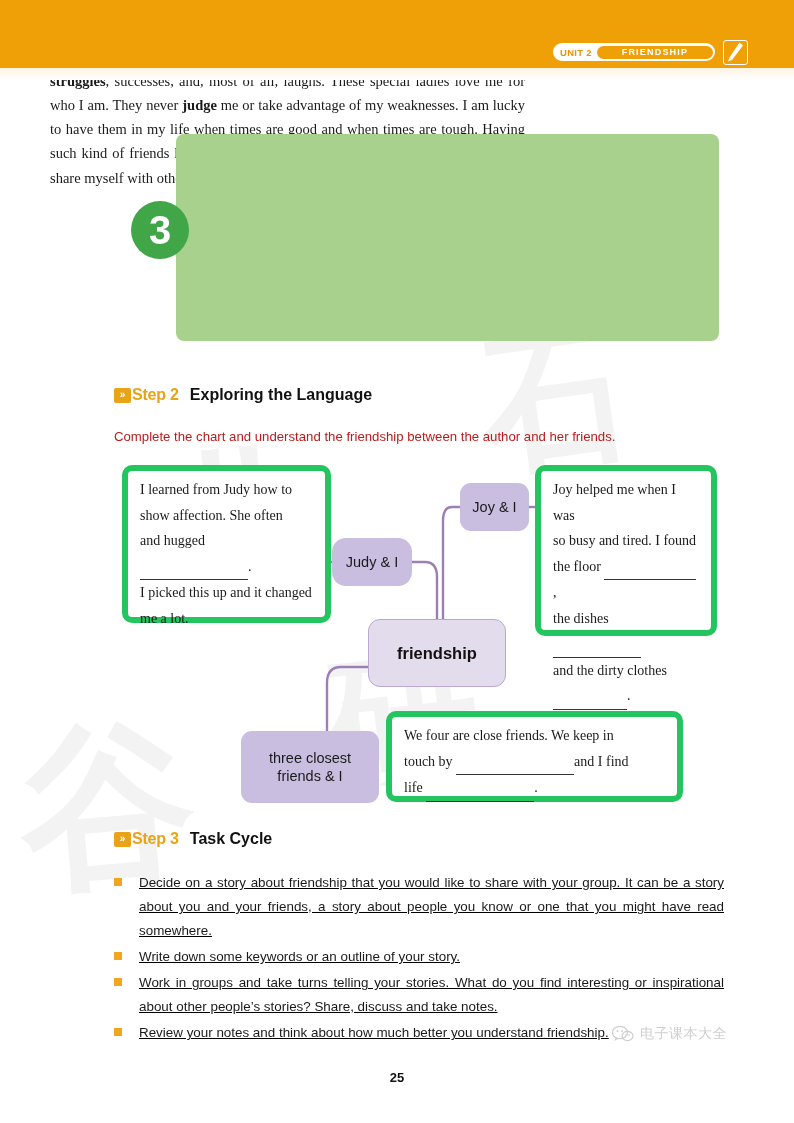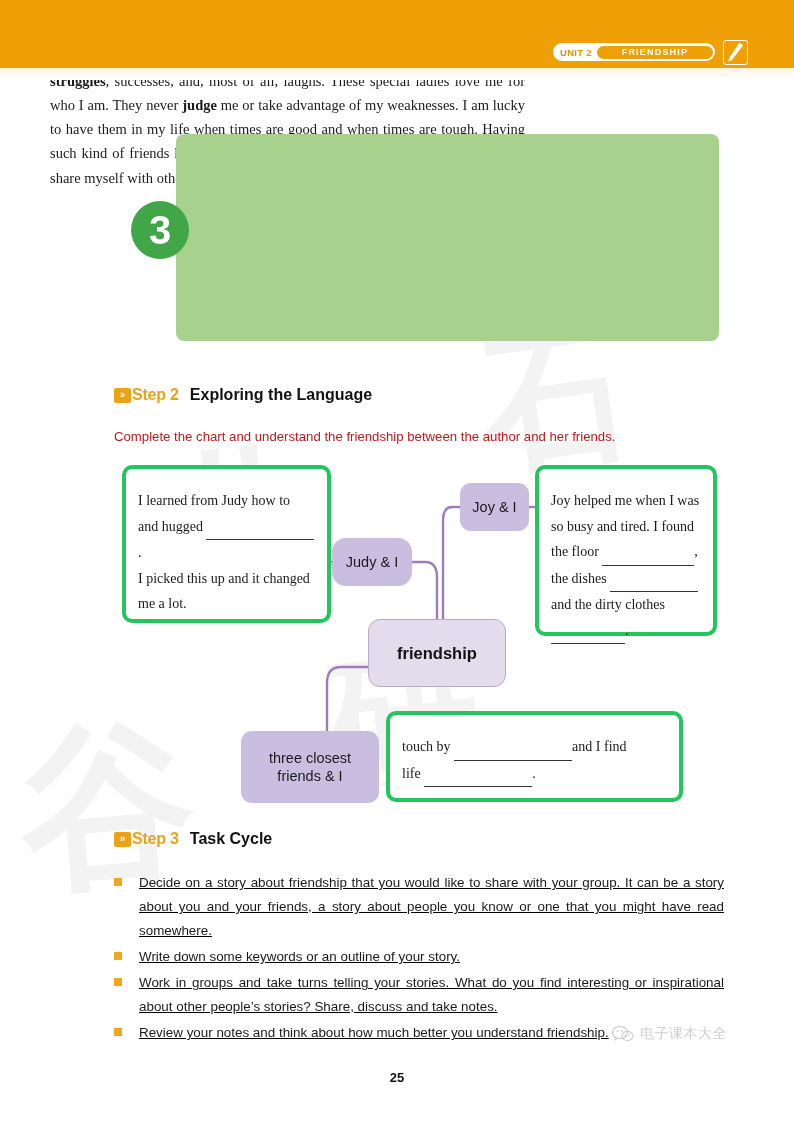--- a/index.html
+++ b/index.html
@@ -230,28 +230,28 @@
     justify-content: center;
     font-size: 16.5px;
     font-weight: bold;
     color: #111111;
     z-index: 3;
   }
 
   .mm-card {
     position: absolute;
     background: #ffffff;
-    border: 4px solid #22c55e;
+    border: 6px solid #22c55e;
     border-radius: 10px;
     font-family: "Liberation Serif", serif;
     font-size: 14px;
     line-height: 25.5px;
     color: #1a1a1a;
     z-index: 3;
-    padding: 19px 12px;
+    padding: 6px 12px;
   }
   .blank {
     display: inline-block;
     border-bottom: 1px solid #333333;
     vertical-align: baseline;
   }
   .jb { text-align: justify; text-align-last: left; }
 
   
   .bullets {
@@ -359,20 +359,21 @@
 
     <path d="M 528 52 L 536 52" stroke="#9b7fb5" stroke-width="2.4" fill="none"></path>
 
     <path d="M 370 212 L 341 212 Q 327 212 327 228 L 327 292" stroke="#9b7fb5" stroke-width="2.4" fill="none"></path>
 
     <path d="M 331 107 L 338 107" stroke="#9b7fb5" stroke-width="2.4" fill="none"></path>
   </svg>
 
   <div class="mm-card" style="left:122px; top:10px; width:209px; height:158px;">
     <div class="jb">I learned from Judy how to</div>
+    <div class="jb">show affection. She often</div>
     <div>
       <span>and hugged</span>
       <span class="blank" style="width:108px;">&nbsp;</span><span>.</span>
     </div>
     <div>I picked this up and it changed</div>
     <div>me a lot.</div>
   </div>
 
   <div class="mm-node" style="left:332px; top:83px; width:80px; height:48px;border-radius:14px;">Judy &amp; I</div>
 
@@ -398,20 +399,21 @@
   <div class="mm-center" style="left:368px; top:164px; width:138px; height:68px;">friendship</div>
 
   <div class="mm-node" style="left:241px; top:276px; width:138px; height:72px;">
     <div>
       <div>three closest</div>
       <div>friends &amp; I</div>
     </div>
   </div>
 
   <div class="mm-card" style="left:386px; top:256px; width:297px; height:91px;">
+    <div>We four are close friends. We keep in</div>
     <div>
       <span>touch by</span>
       <span class="blank" style="width:118px;">&nbsp;</span><span>and I find</span>
     </div>
     <div>
       <span>life</span>
       <span class="blank" style="width:108px;">&nbsp;</span><span>.</span>
     </div>
   </div>
 </div>

